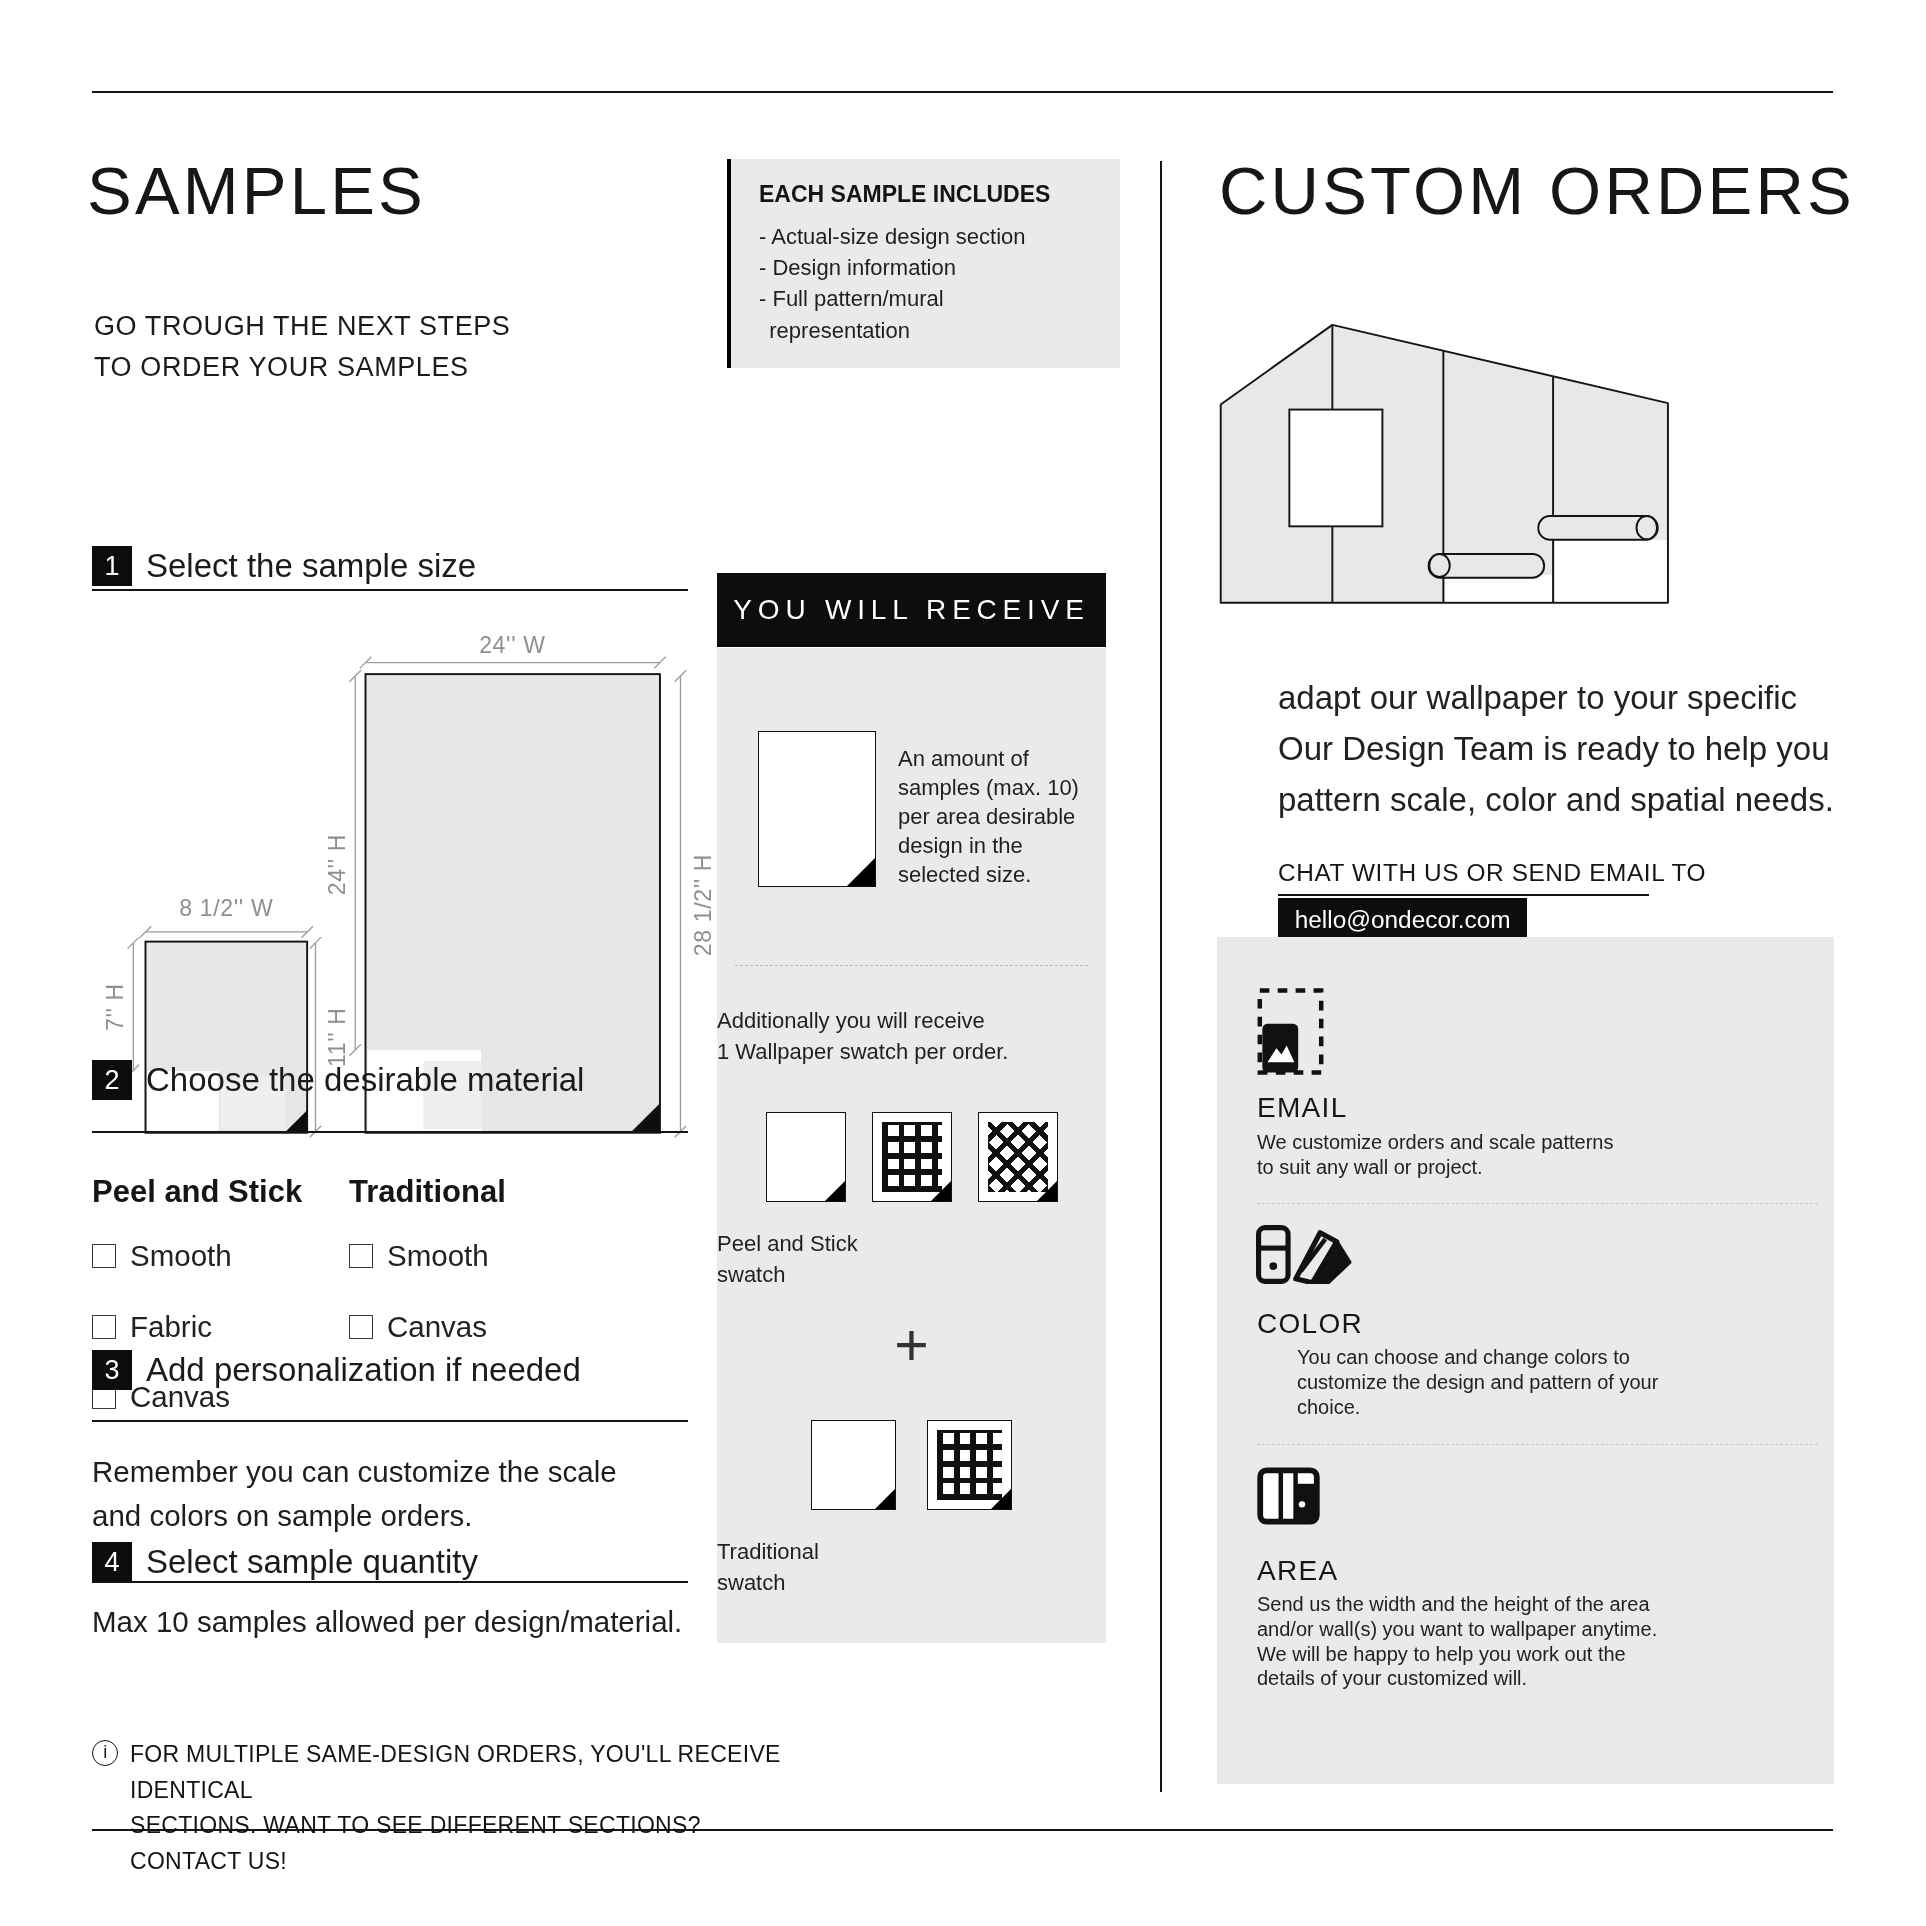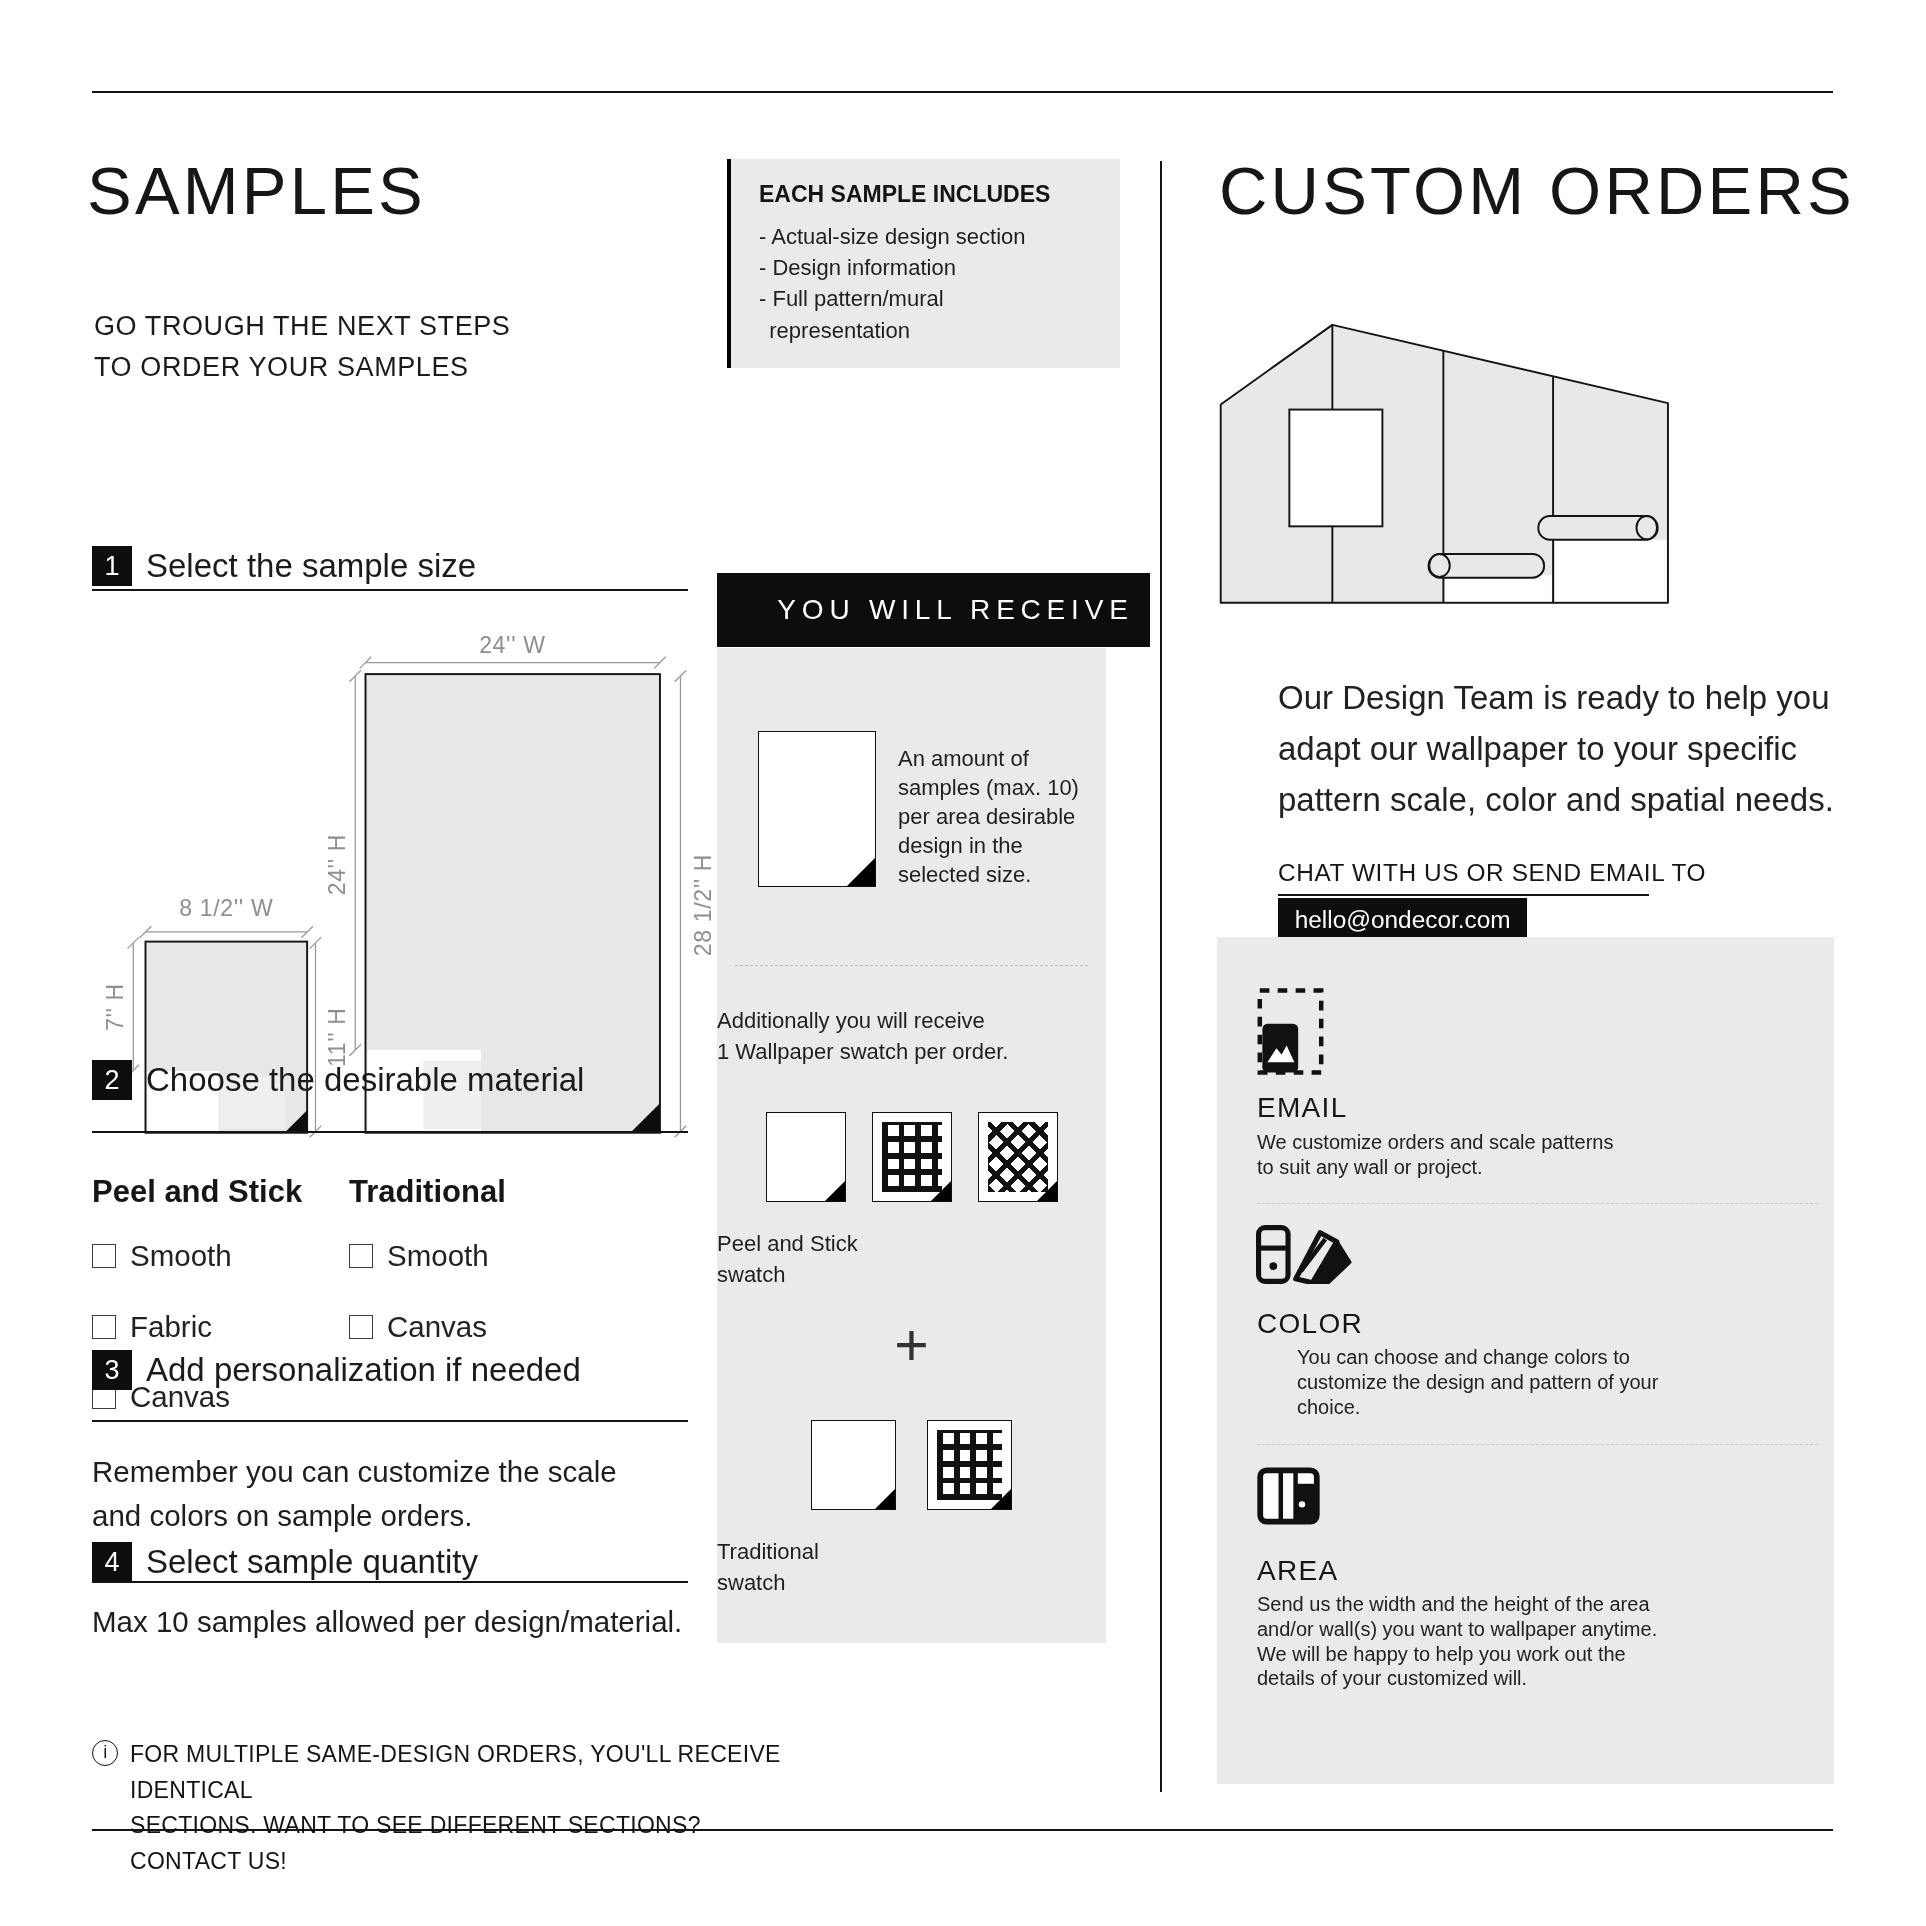--- a/index.html
+++ b/index.html
@@ -175,21 +175,21 @@
   <div class="para" style="left:92px;top:1600px;">Max 10 samples allowed per design/material.</div>
 
   <div class="note" style="left:92px;top:1737px;width:719px;">
     <span class="info-circle">i</span>
     <span class="note-text">
       <span class="ln">FOR MULTIPLE SAME-DESIGN ORDERS, YOU'LL RECEIVE IDENTICAL</span>
       <span class="ln">SECTIONS. WANT TO SEE DIFFERENT SECTIONS? CONTACT US!</span>
     </span>
   </div>
 
-  <div class="recv-header" style="left:717px;top:573px;width:389px;height:74px;padding-left:44px;">YOU WILL RECEIVE</div>
+  <div class="recv-header" style="left:717px;top:573px;width:389px;height:74px;">YOU WILL RECEIVE</div>
 
   <div class="recv-body" style="left:717px;top:648px;width:389px;height:995px;">
 
     <div class="paper" style="left:41px;top:83px;width:118px;height:156px;">
       <div class="corner"></div>
     </div>
     <div class="recv-text" style="left:181px;top:96px;width:212px;">
       <span class="ln">An amount of</span>
       <span class="ln">samples (max. 10)</span>
       <span class="ln">per area desirable</span>
@@ -254,22 +254,22 @@
     <rect x="119" y="150" width="145" height="182" fill="#ffffff" stroke="#141414" stroke-width="3"></rect>
 
     <rect x="507" y="316" width="186" height="37" rx="18" fill="#e7e9e9" stroke="#141414" stroke-width="3"></rect>
     <ellipse cx="676" cy="334" rx="16" ry="18" fill="#e7e9e9" stroke="#141414" stroke-width="3"></ellipse>
 
     <rect x="336" y="375" width="180" height="37" rx="18" fill="#e7e9e9" stroke="#141414" stroke-width="3"></rect>
     <ellipse cx="353" cy="393" rx="16" ry="18" fill="#e7e9e9" stroke="#141414" stroke-width="3"></ellipse>
   </svg>
 
   <div class="abs" style="left:1278px;top:672px;font-size:33px;font-weight:300;line-height:1.55;color:#222;">
+    <span class="ln">adapt our wallpaper to your specific</span>
     <span class="ln">Our Design Team is ready to help you</span>
-    <span class="ln">adapt our wallpaper to your specific</span>
     <span class="ln">pattern scale, color and spatial needs.</span>
   </div>
 
   <div class="chat-label" style="left:1278px;top:859px;">CHAT WITH US OR SEND EMAIL TO</div>
   <div class="rule" style="left:1278px;top:894px;width:371px;"></div>
   <div class="email-badge" style="left:1278px;top:898px;">hello@ondecor.com</div>
 
   <div class="panel" style="left:1217px;top:937px;width:617px;height:847px;">
 
     <svg class="abs" style="left:40px;top:51px;" width="67" height="87" viewBox="0 0 104 136">

